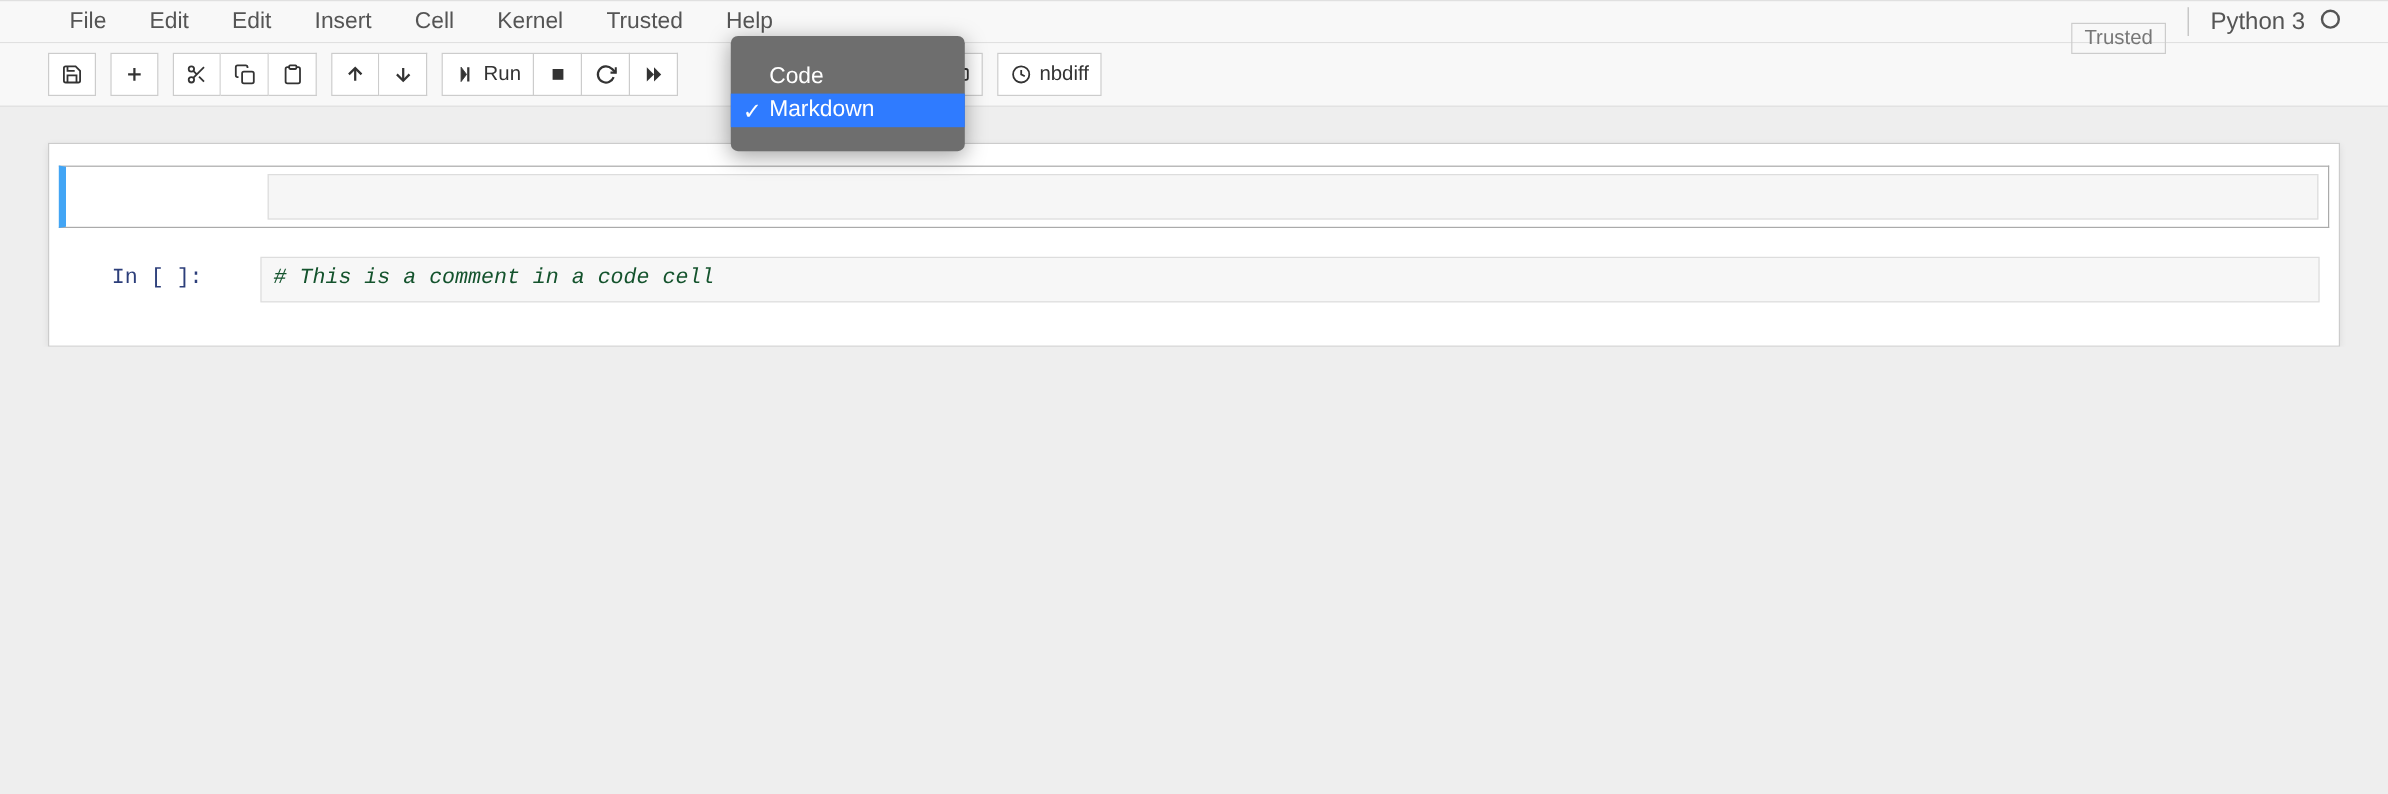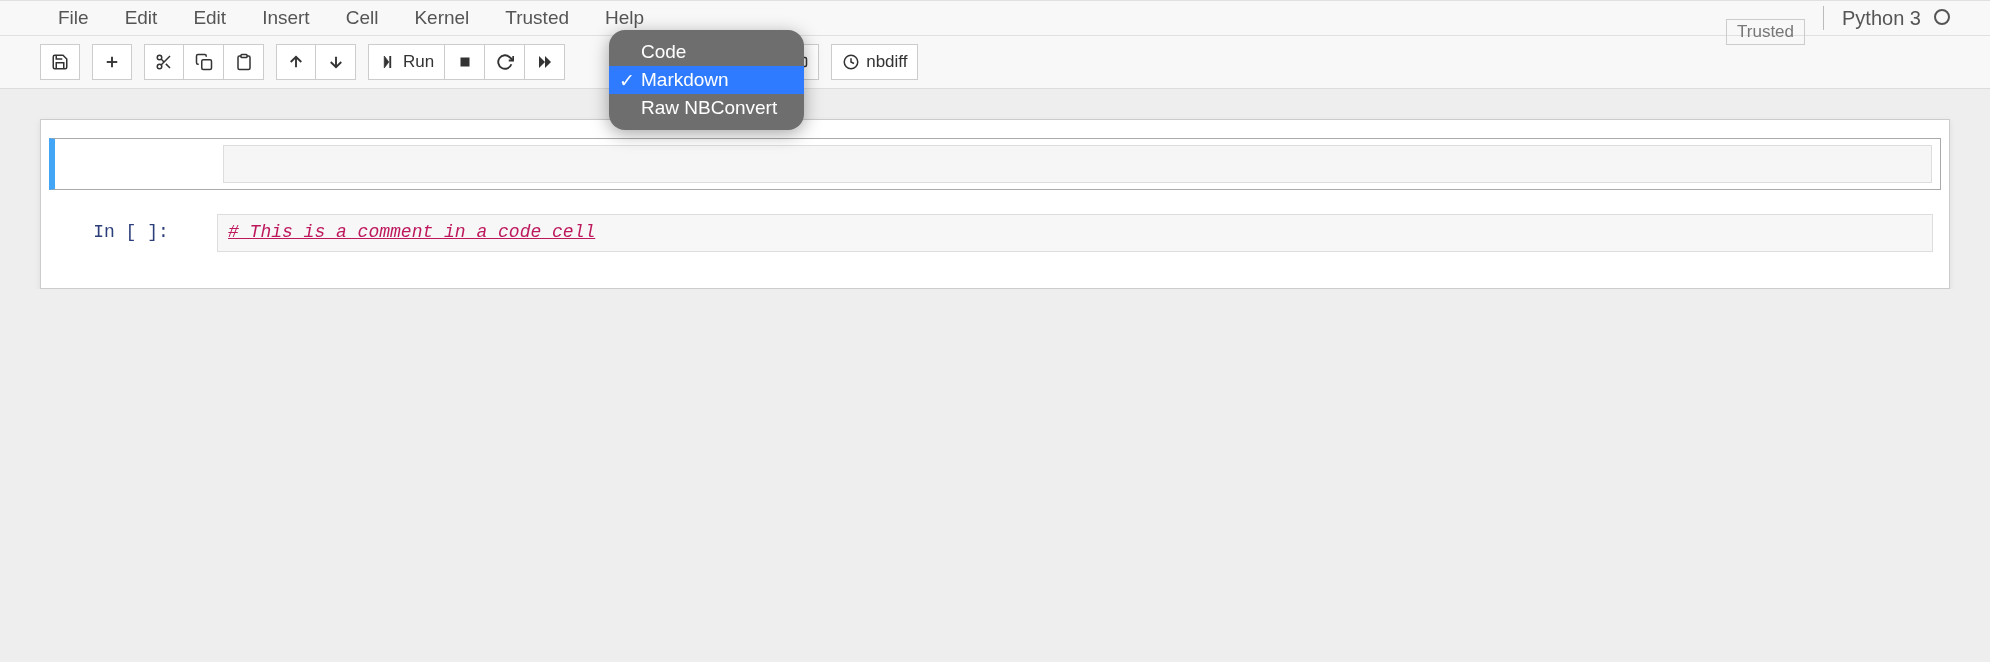--- a/index.html
+++ b/index.html
@@ -86,23 +86,23 @@
 .btn svg { width: 18px; height: 18px; }
 .run-text { margin-left: 6px; }
 .nbdiff-text { margin-left: 6px; }
 
 .dropdown {
   position: absolute;
   left: 609px;
   top: 30px;
   width: 195px;
   background: #6e6e6e;
-  border-radius: 16px;
+  border-radius: 6px;
   box-shadow: 0 4px 18px rgba(0,0,0,0.35);
-  padding: 8px 0;
+  padding: 20px 0;
   z-index: 1000;
   color: #fff;
   font-size: 19px;
 }
 .dropdown-item {
   padding: 3px 10px 3px 32px;
   position: relative;
   cursor: pointer;
 }
 .dropdown-item.selected {
@@ -145,23 +145,22 @@
   border: 1px solid #ddd;
   min-height: 38px;
   padding: 7px 10px;
   font-family: "Menlo", "Monaco", "Courier New", monospace;
   font-size: 18px;
 }
 .cell.markdown .input-area {
   background: #f6f6f6;
 }
 .comment {
-  color: #be185d;
+  color: #14532d;
   font-style: italic;
-  text-decoration: underline;
 }
 .cell + .cell { margin-top: 18px; }
 </style>
 </head>
 <body>
 
 <div class="header-bar">
   <div class="menu-bar">
     <div class="menu-item">File</div>
     <div class="menu-item">Edit</div>
@@ -288,21 +287,20 @@
     </div>
   </div>
 </div>
 
 <div class="dropdown">
   <div class="dropdown-item">Code</div>
   <div class="dropdown-item selected">
     <span class="check">✓</span>
     <span>Markdown</span>
   </div>
-  <div class="dropdown-item">Raw NBConvert</div>
 </div>
 
 <div class="notebook">
   <div class="cell markdown selected">
     <div class="prompt"></div>
     <div class="input-area"></div>
   </div>
   <div class="cell code">
     <div class="prompt">In [ ]:</div>
     <div class="input-area"><span class="comment"># This is a comment in a code cell</span></div>

